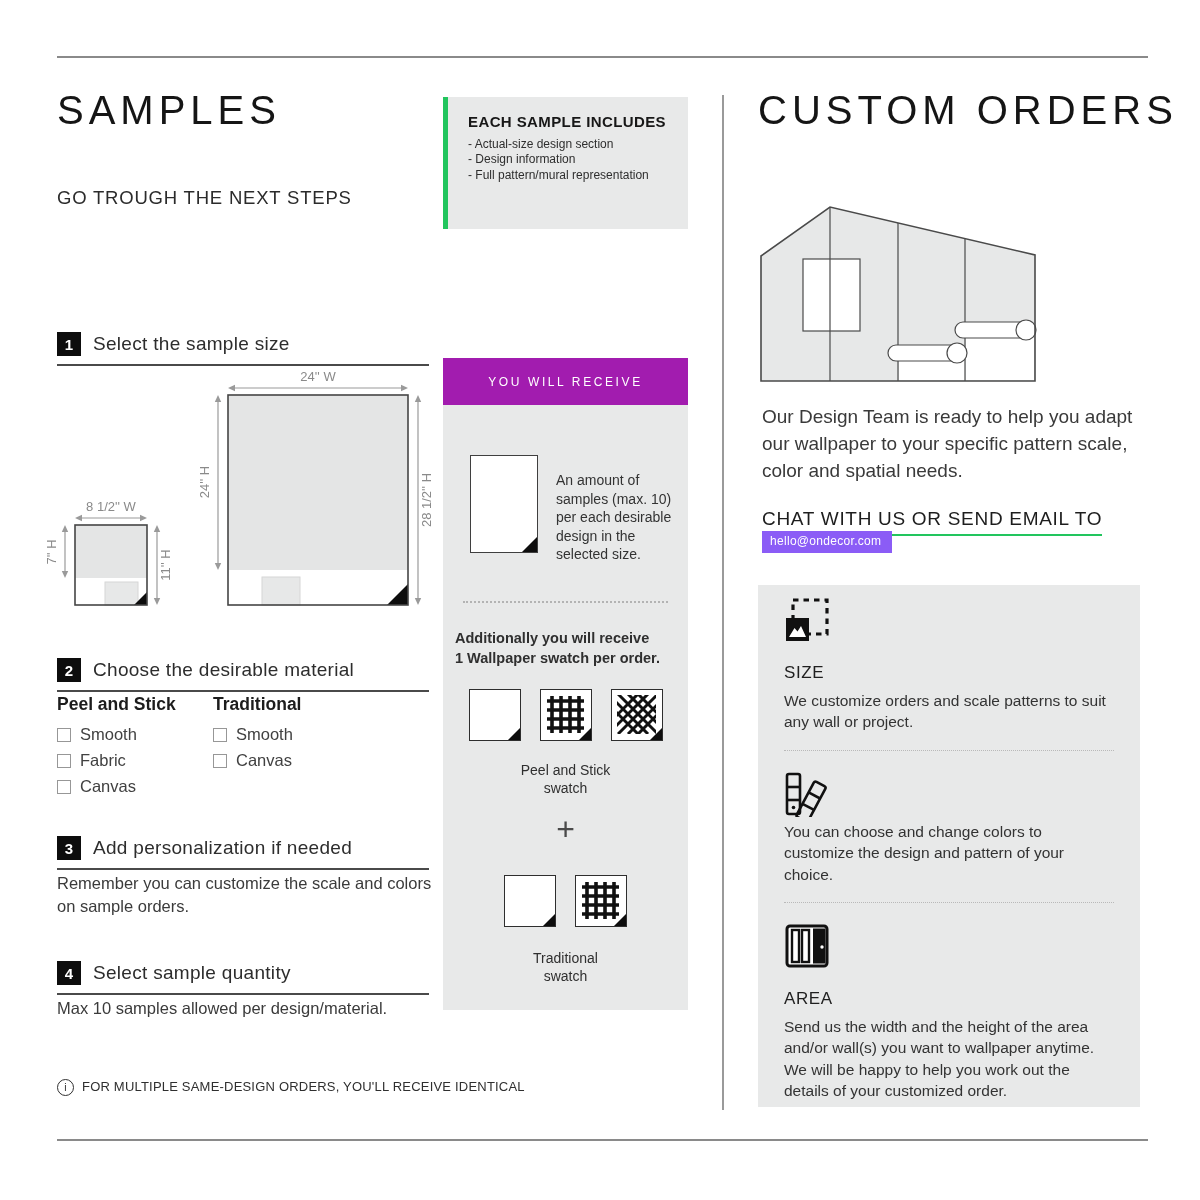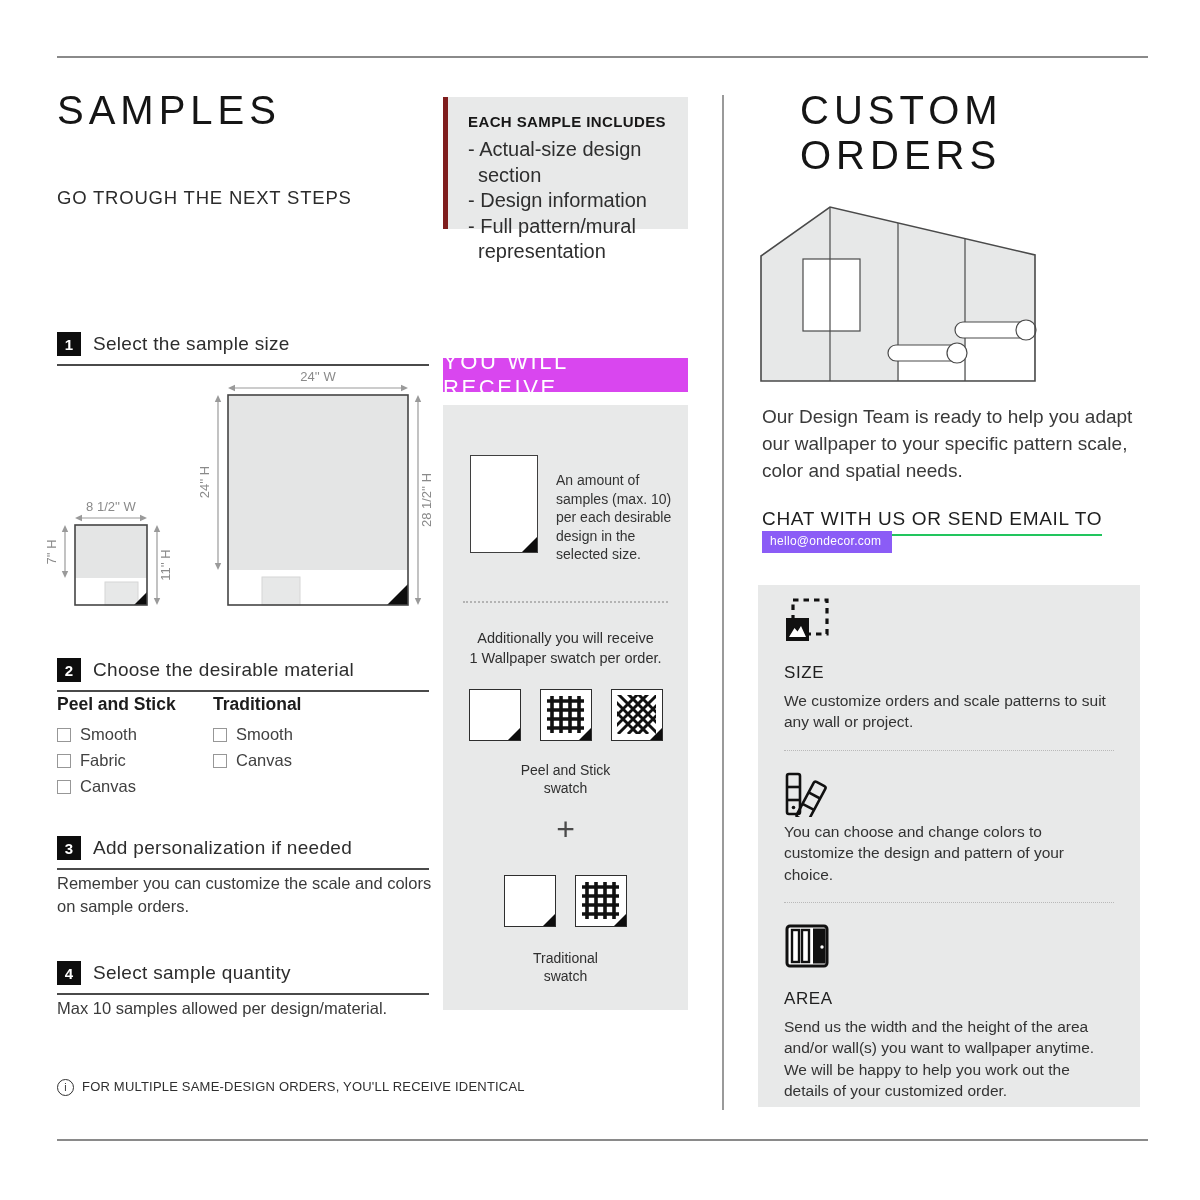--- a/index.html
+++ b/index.html
@@ -33,36 +33,36 @@
   .chk{display:inline-block;width:12px;height:12px;border:1.5px solid #979797;margin-right:9px;flex:0 0 12px;}
 
   
   .footnote{position:absolute;left:57px;top:1078px;width:490px;display:flex;gap:8px;}
   .info-circ{width:15px;height:15px;border:1.5px solid #2f2f2f;border-radius:50%;font-size:10.5px;
              line-height:15px;text-align:center;color:#2f2f2f;flex:0 0 15px;margin-top:1px;}
   .footnote-text{font-size:13px;letter-spacing:.2px;line-height:1.4;color:#2f2f2f;}
 
   
   .includes-box{position:absolute;left:443px;top:97px;width:245px;height:132px;background:#e8e9e9;
-                border-left:5px solid #7f1d1d;box-sizing:border-box;padding:16px 12px 0 20px;}
+                border-left:5px solid #22c55e;box-sizing:border-box;padding:16px 12px 0 20px;}
   .includes-title{font-size:15px;font-weight:bold;letter-spacing:.4px;color:#171717;margin-bottom:7px;}
-  .includes-item{font-size:20px;color:#2e2e2e;line-height:1.28;padding-left:10px;text-indent:-10px;}
+  .includes-item{font-size:12px;color:#2e2e2e;line-height:1.28;padding-left:10px;text-indent:-10px;}
   .includes-item::before{content:"- ";}
 
-  .receive-header{position:absolute;left:443px;top:358px;width:245px;height:34px;background:#d946ef;
-                  color:#fff;font-size:22px;letter-spacing:2.6px;display:flex;align-items:center;justify-content:center;}
+  .receive-header{position:absolute;left:443px;top:358px;width:245px;height:47px;background:#a21caf;
+                  color:#fff;font-size:12px;letter-spacing:2.6px;display:flex;align-items:center;justify-content:center;}
   .receive-body{position:absolute;left:443px;top:405px;width:245px;height:605px;background:#e8e9e9;}
 
   .sheet{position:absolute;left:27px;top:50px;width:66px;height:96px;background:#fff;border:1.5px solid #3f3f3f;}
   .fold::after{content:"";position:absolute;right:0;bottom:0;width:0;height:0;
                border-style:solid;border-width:0 0 15px 15px;border-color:transparent transparent #0d0d0d transparent;}
   .sheet-text{position:absolute;left:113px;top:66px;width:128px;font-size:14px;line-height:1.33;color:#333;}
   .dotline{border-top:2px dotted #b3b3b3;}
   .recv-dot{position:absolute;left:20px;top:196px;width:205px;}
-  .additional{position:absolute;left:12px;top:224px;width:221px;text-align:center;font-size:14.5px;line-height:1.35;color:#2f2f2f;}
+  .additional{position:absolute;left:12px;top:224px;width:221px;text-align:left;font-size:14.5px;line-height:1.35;color:#2f2f2f;font-weight:bold;}
   .swatch-row{position:absolute;left:0;width:245px;display:flex;justify-content:center;gap:19px;}
   .swatch{position:relative;width:52px;height:52px;background:#fff;border:1.5px solid #2e2e2e;box-sizing:border-box;}
   .swatch::after{content:"";position:absolute;right:0;bottom:0;width:0;height:0;border-style:solid;
                  border-width:0 0 12px 12px;border-color:transparent transparent #0d0d0d transparent;}
   .swatch svg{position:absolute;left:0;top:0;}
   .swatch-label{position:absolute;width:245px;text-align:center;font-size:14px;line-height:1.3;color:#2f2f2f;}
   .swatch-label span{display:inline-block;max-width:130px;}
   .plus{position:absolute;left:0;width:245px;text-align:center;font-size:32px;font-weight:400;color:#4a4a4a;}
 
   
@@ -270,21 +270,21 @@
             <line x1="6" y1="20" x2="43" y2="20"></line>
           <line x1="6" y1="29" x2="43" y2="29"></line>
             <line x1="6" y1="38" x2="43" y2="38"></line>
         </g>
       </svg>
     </div>
   </div>
   <div class="swatch-label" style="top:544px"><span style="max-width:95px">Traditional swatch</span></div>
 </div>
 
-<div class="abs big-title" style="left:800px;top:88px">CUSTOM ORDERS</div>
+<div class="abs big-title" style="left:758px;top:88px">CUSTOM ORDERS</div>
 
 <svg class="abs" style="left:760px;top:198px" width="278" height="186" viewBox="0 0 278 186">
   <path d="M1,58 L70,9 L275,57 L275,183 L1,183 Z" fill="#e7e8e8" stroke="none"></path>
   <rect x="139" y="162" width="66" height="20" fill="#ffffff"></rect>
   <rect x="206" y="139" width="68" height="43" fill="#ffffff"></rect>
   <rect x="43" y="61" width="57" height="72" fill="#ffffff" stroke="#4a4a4a" stroke-width="1.2"></rect>
   <g stroke="#4a4a4a" stroke-width="1.2">
     <line x1="70" y1="9" x2="70" y2="183"></line>
     <line x1="138" y1="25" x2="138" y2="183"></line>
     <line x1="205" y1="41" x2="205" y2="183"></line>

